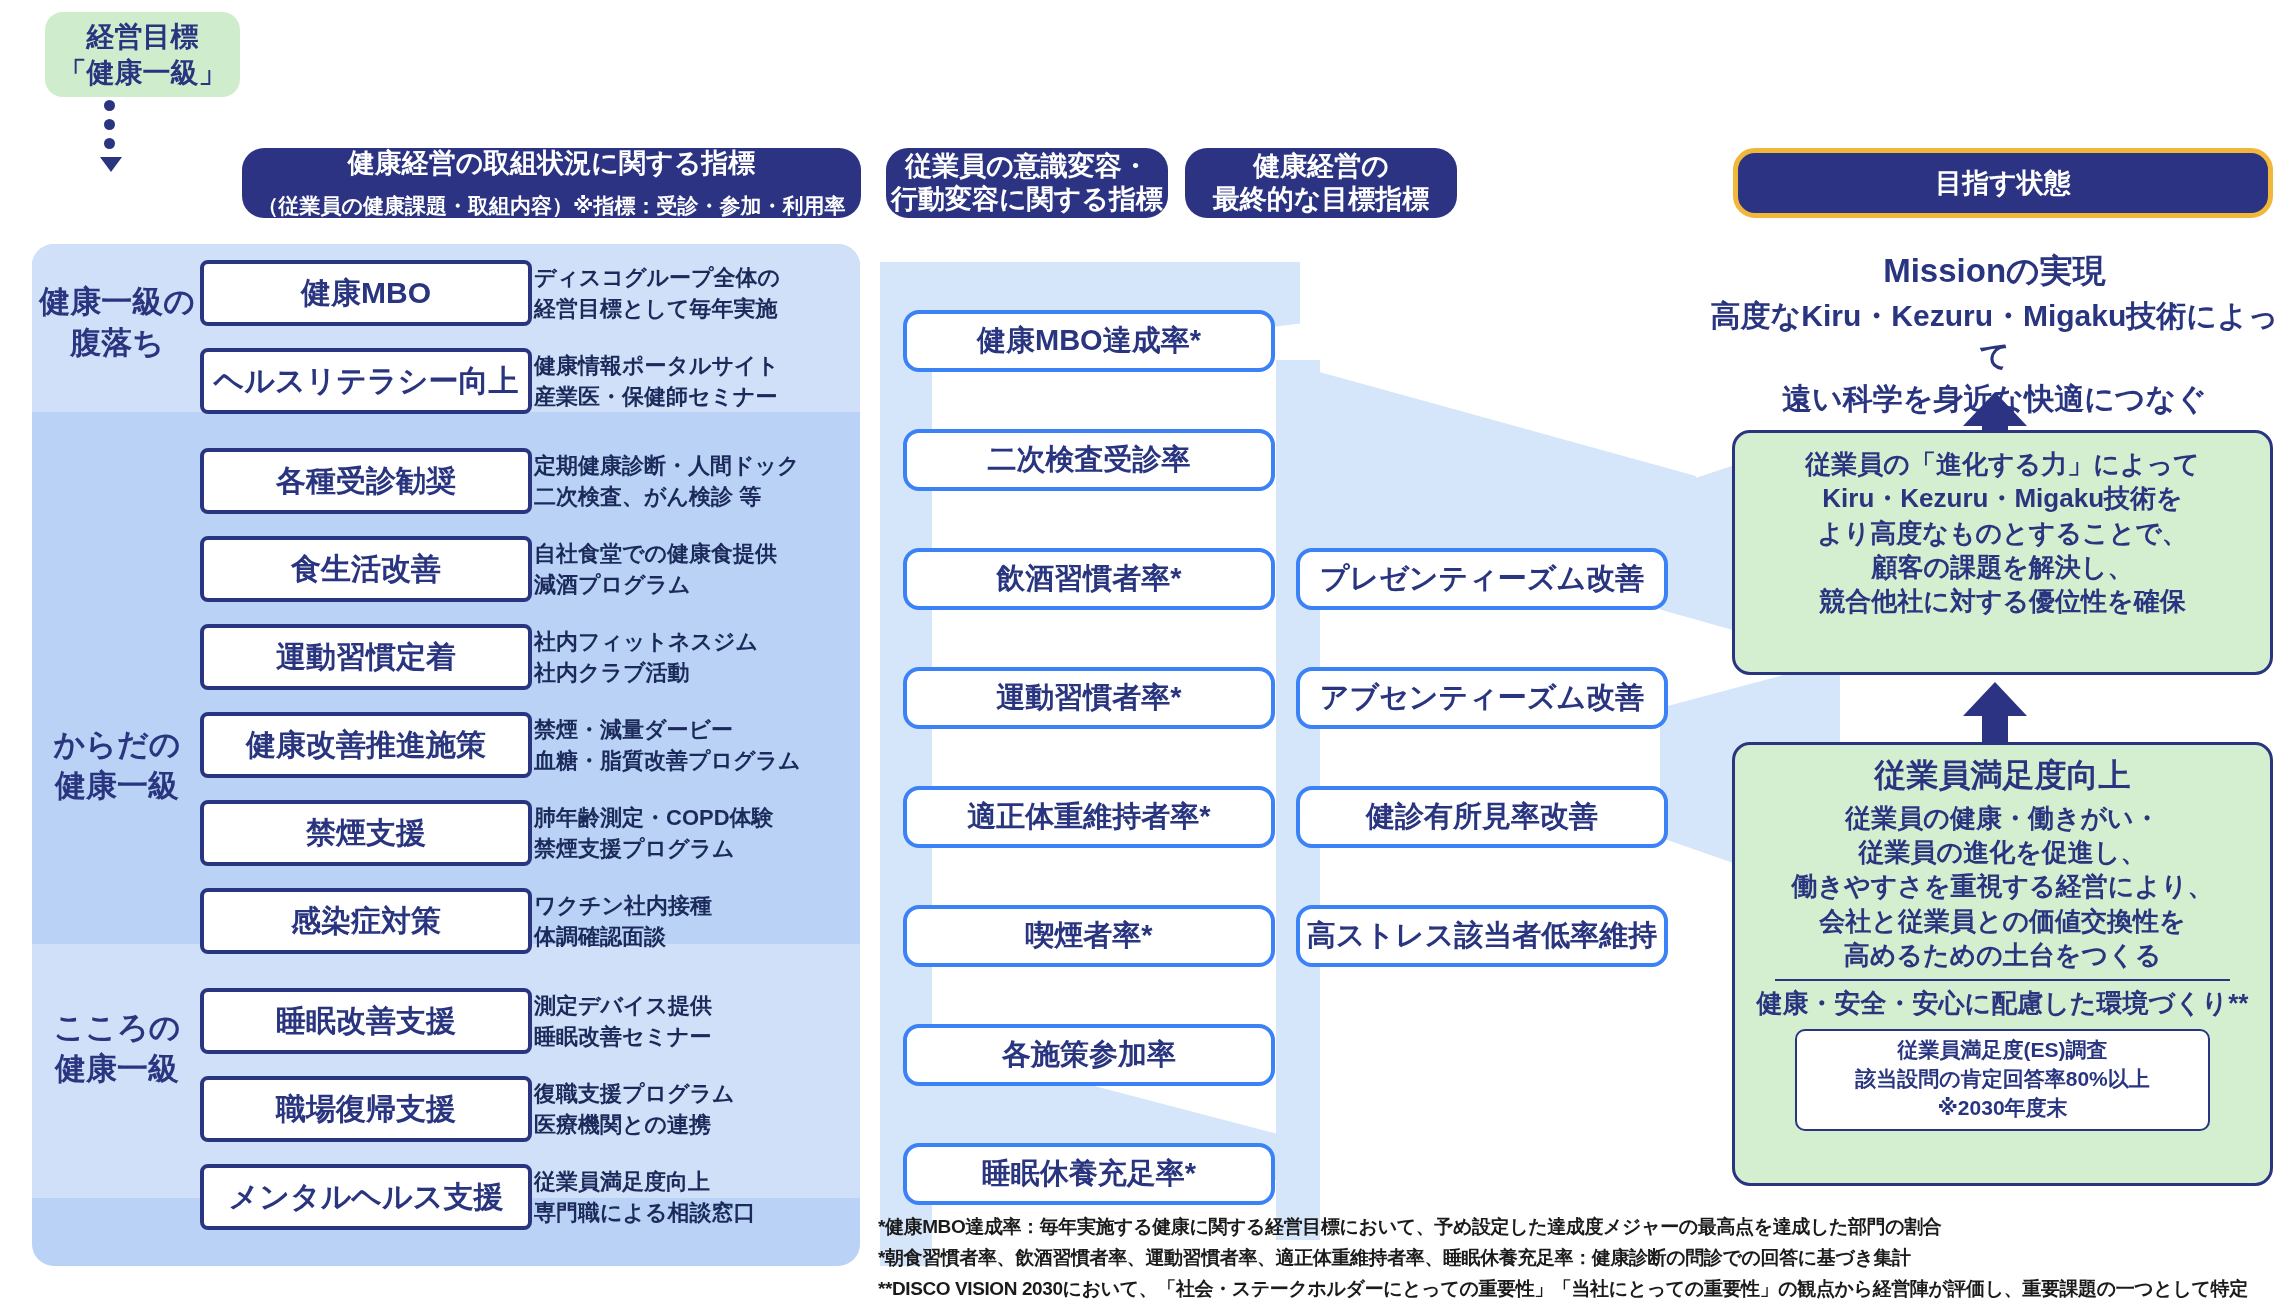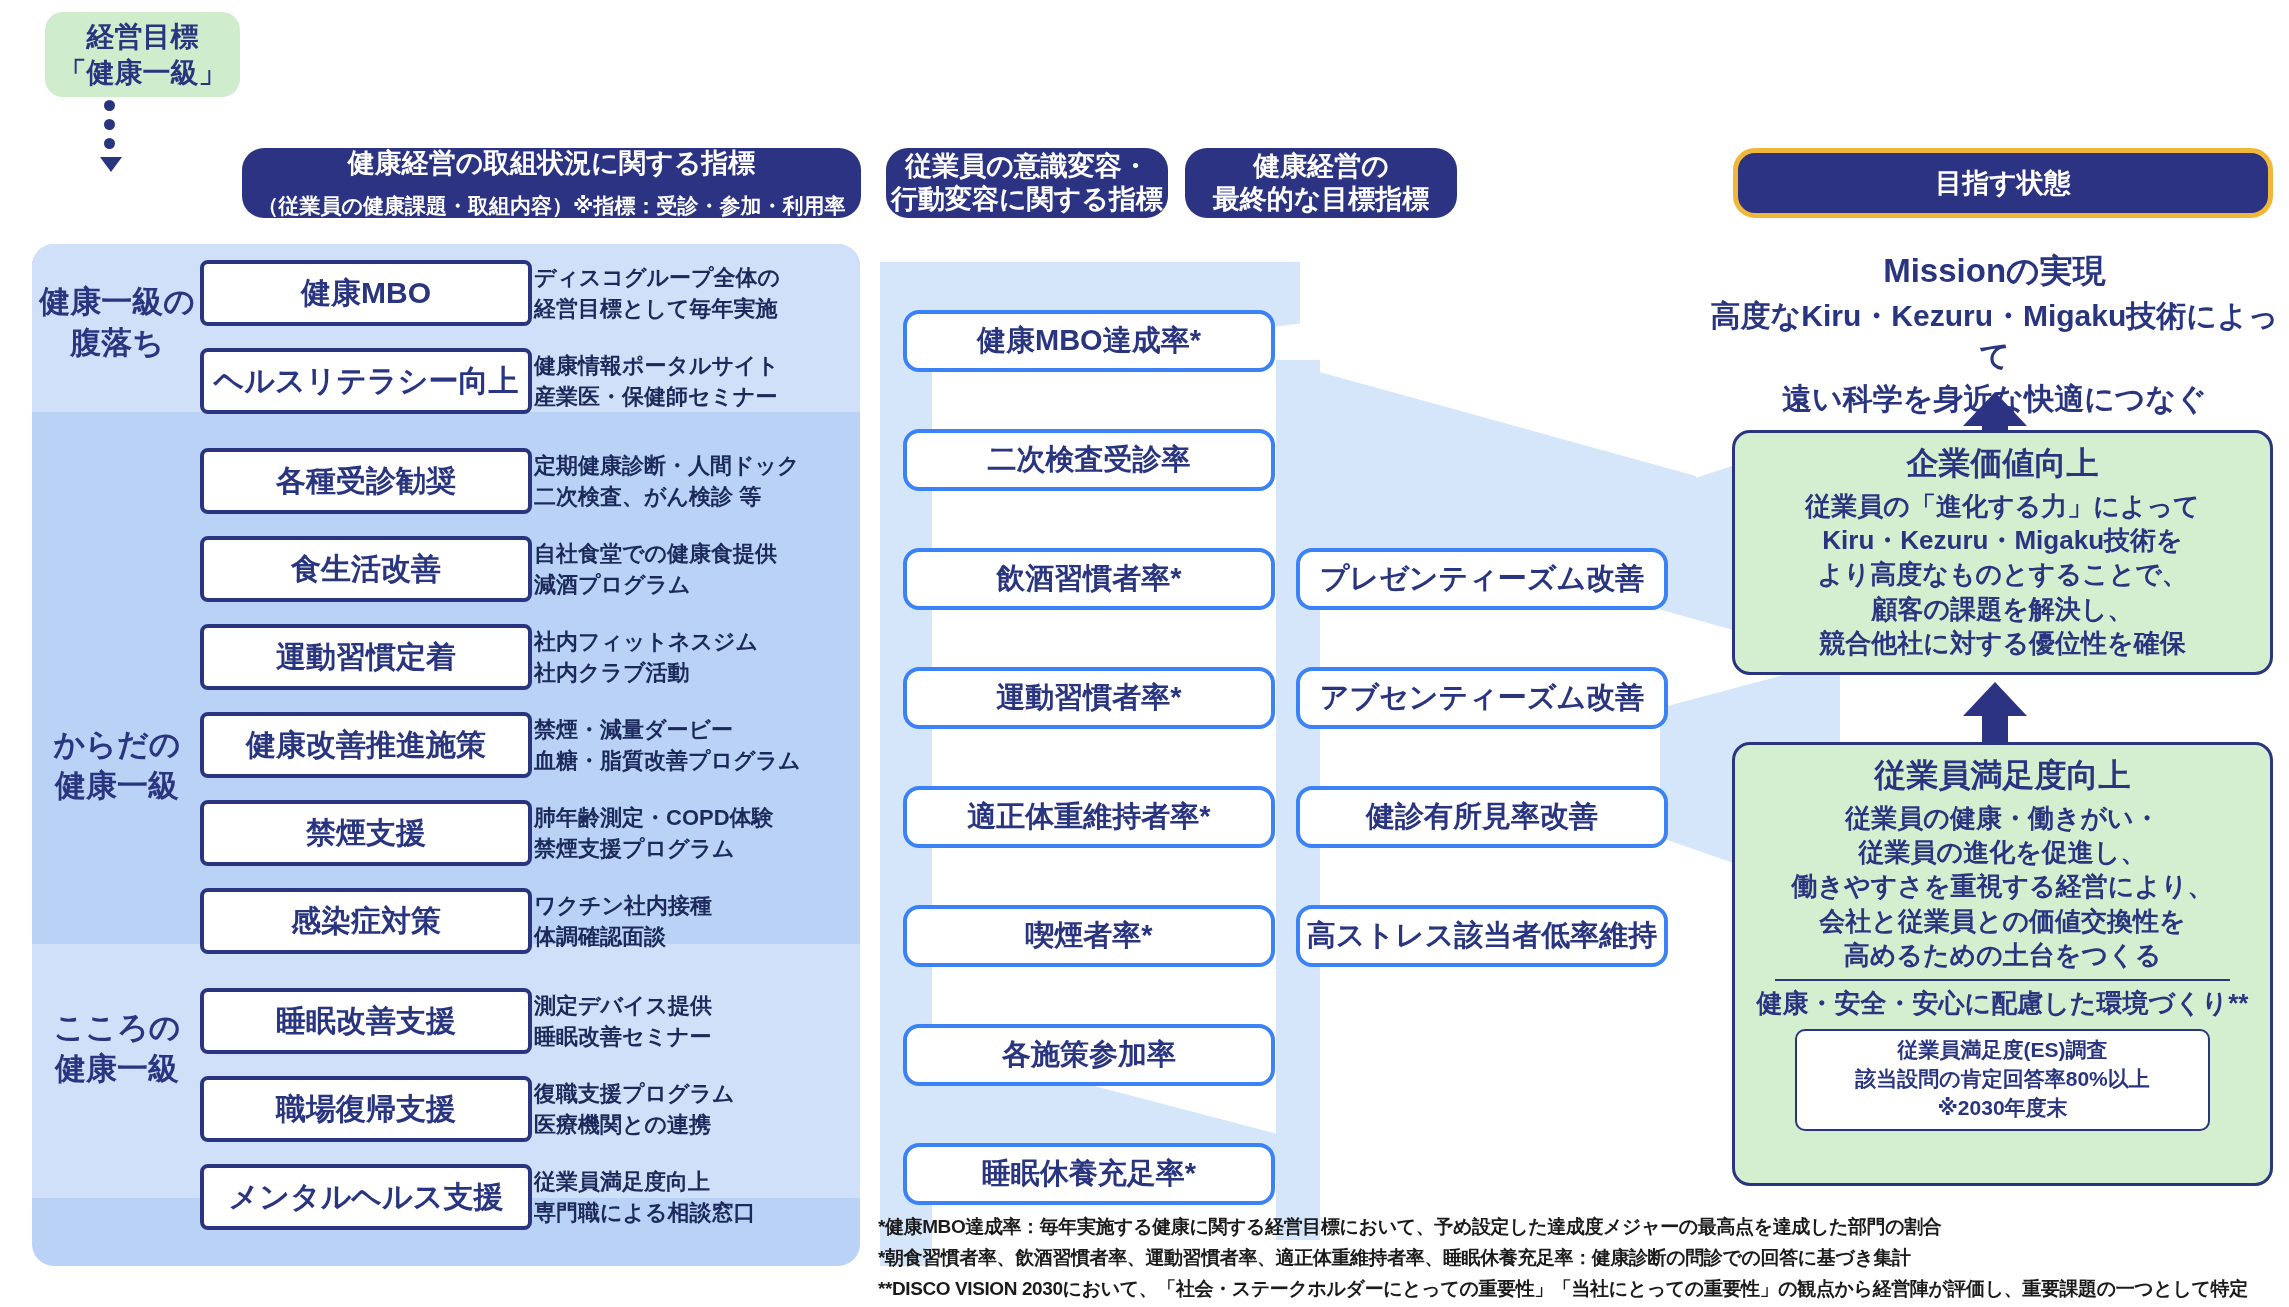--- a/index.html
+++ b/index.html
@@ -296,21 +296,20 @@
     <div class="m-body">高度なKiru・Kezuru・Migaku技術によって</div>
     <div class="m-body">遠い科学を身近な快適につなぐ</div>
   </div>
 
   <div class="up-arrow" style="left:1963px;top:392px;">
     <div class="head"></div>
       <div class="stem" style="height:38px;"></div>
   </div>
 
   <div class="greenbox" style="left:1732px;top:430px;width:541px;height:245px;">
-    <div class="g-title">企業価値向上</div>
     <div class="g-body">
       <span>従業員の「進化する力」によって</span>
       <span>Kiru・Kezuru・Migaku技術を</span>
       <span>より高度なものとすることで、</span>
       <span>顧客の課題を解決し、</span>
       <span>競合他社に対する優位性を確保</span>
     </div>
   </div>
 
   <div class="up-arrow" style="left:1963px;top:682px;">

